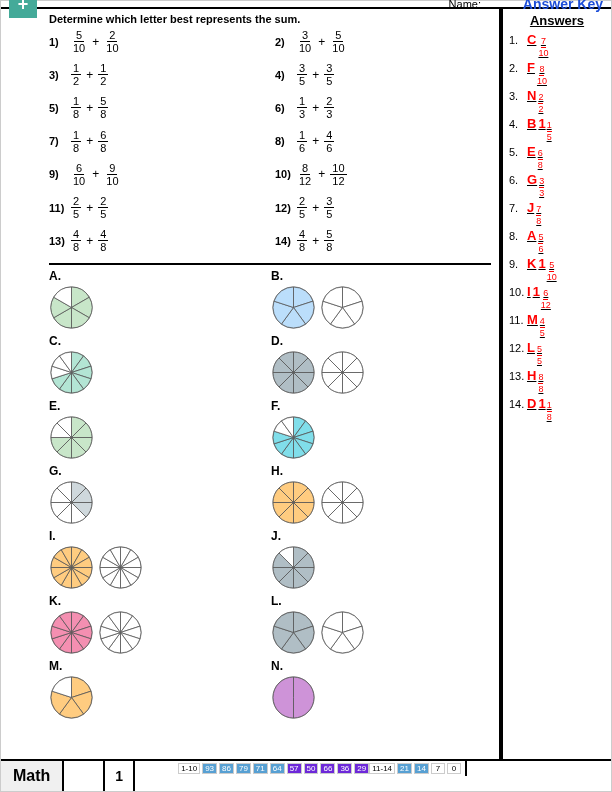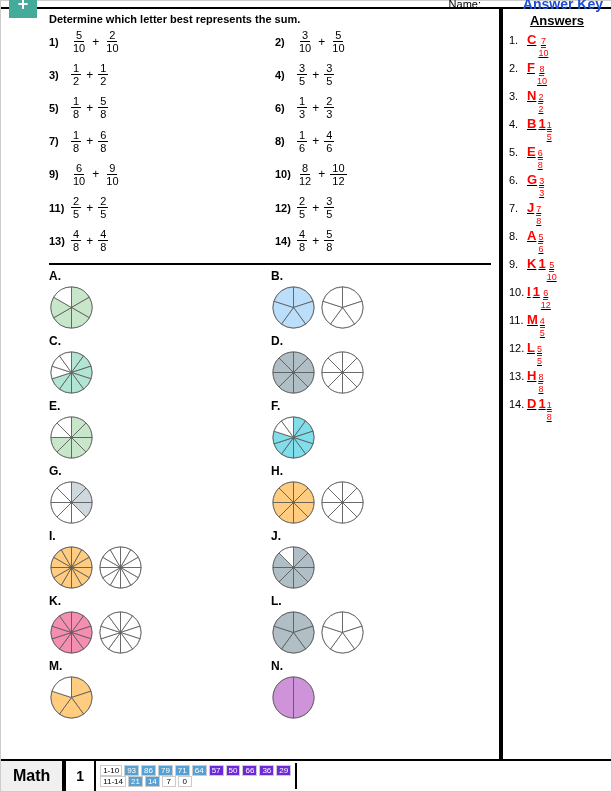--- a/index.html
+++ b/index.html
@@ -215,21 +215,22 @@
 
     
     .footer {
       position: absolute;
       bottom: 0;
       left: 0;
       right: 0;
       height: 32px;
       border-top: 2px solid #000;
       display: flex;
-      align-items: center;
+      align-items: flex-start;
+      gap: 39px;
     }
     .footer-math {
       background: #f0f0f0;
       border-right: 2px solid #000;
       padding: 4px 12px;
       font-size: 16px;
       font-weight: bold;
       height: 100%;
       display: flex;
       align-items: center;
@@ -245,21 +246,21 @@
       font-weight: bold;
       padding: 0 10px;
       border-left: 2px solid #000;
       border-right: 2px solid #000;
       height: 100%;
       display: flex;
       align-items: center;
     }
     .footer-stats {
       display: flex;
-      flex-direction: column;
+      flex-direction: row;
       font-size: 8px;
       padding: 2px 4px;
       border-right: 2px solid #000;
     }
     .footer-stats-row {
       display: flex;
       gap: 2px;
     }
     .stat-cell {
       border: 1px solid #ccc;

